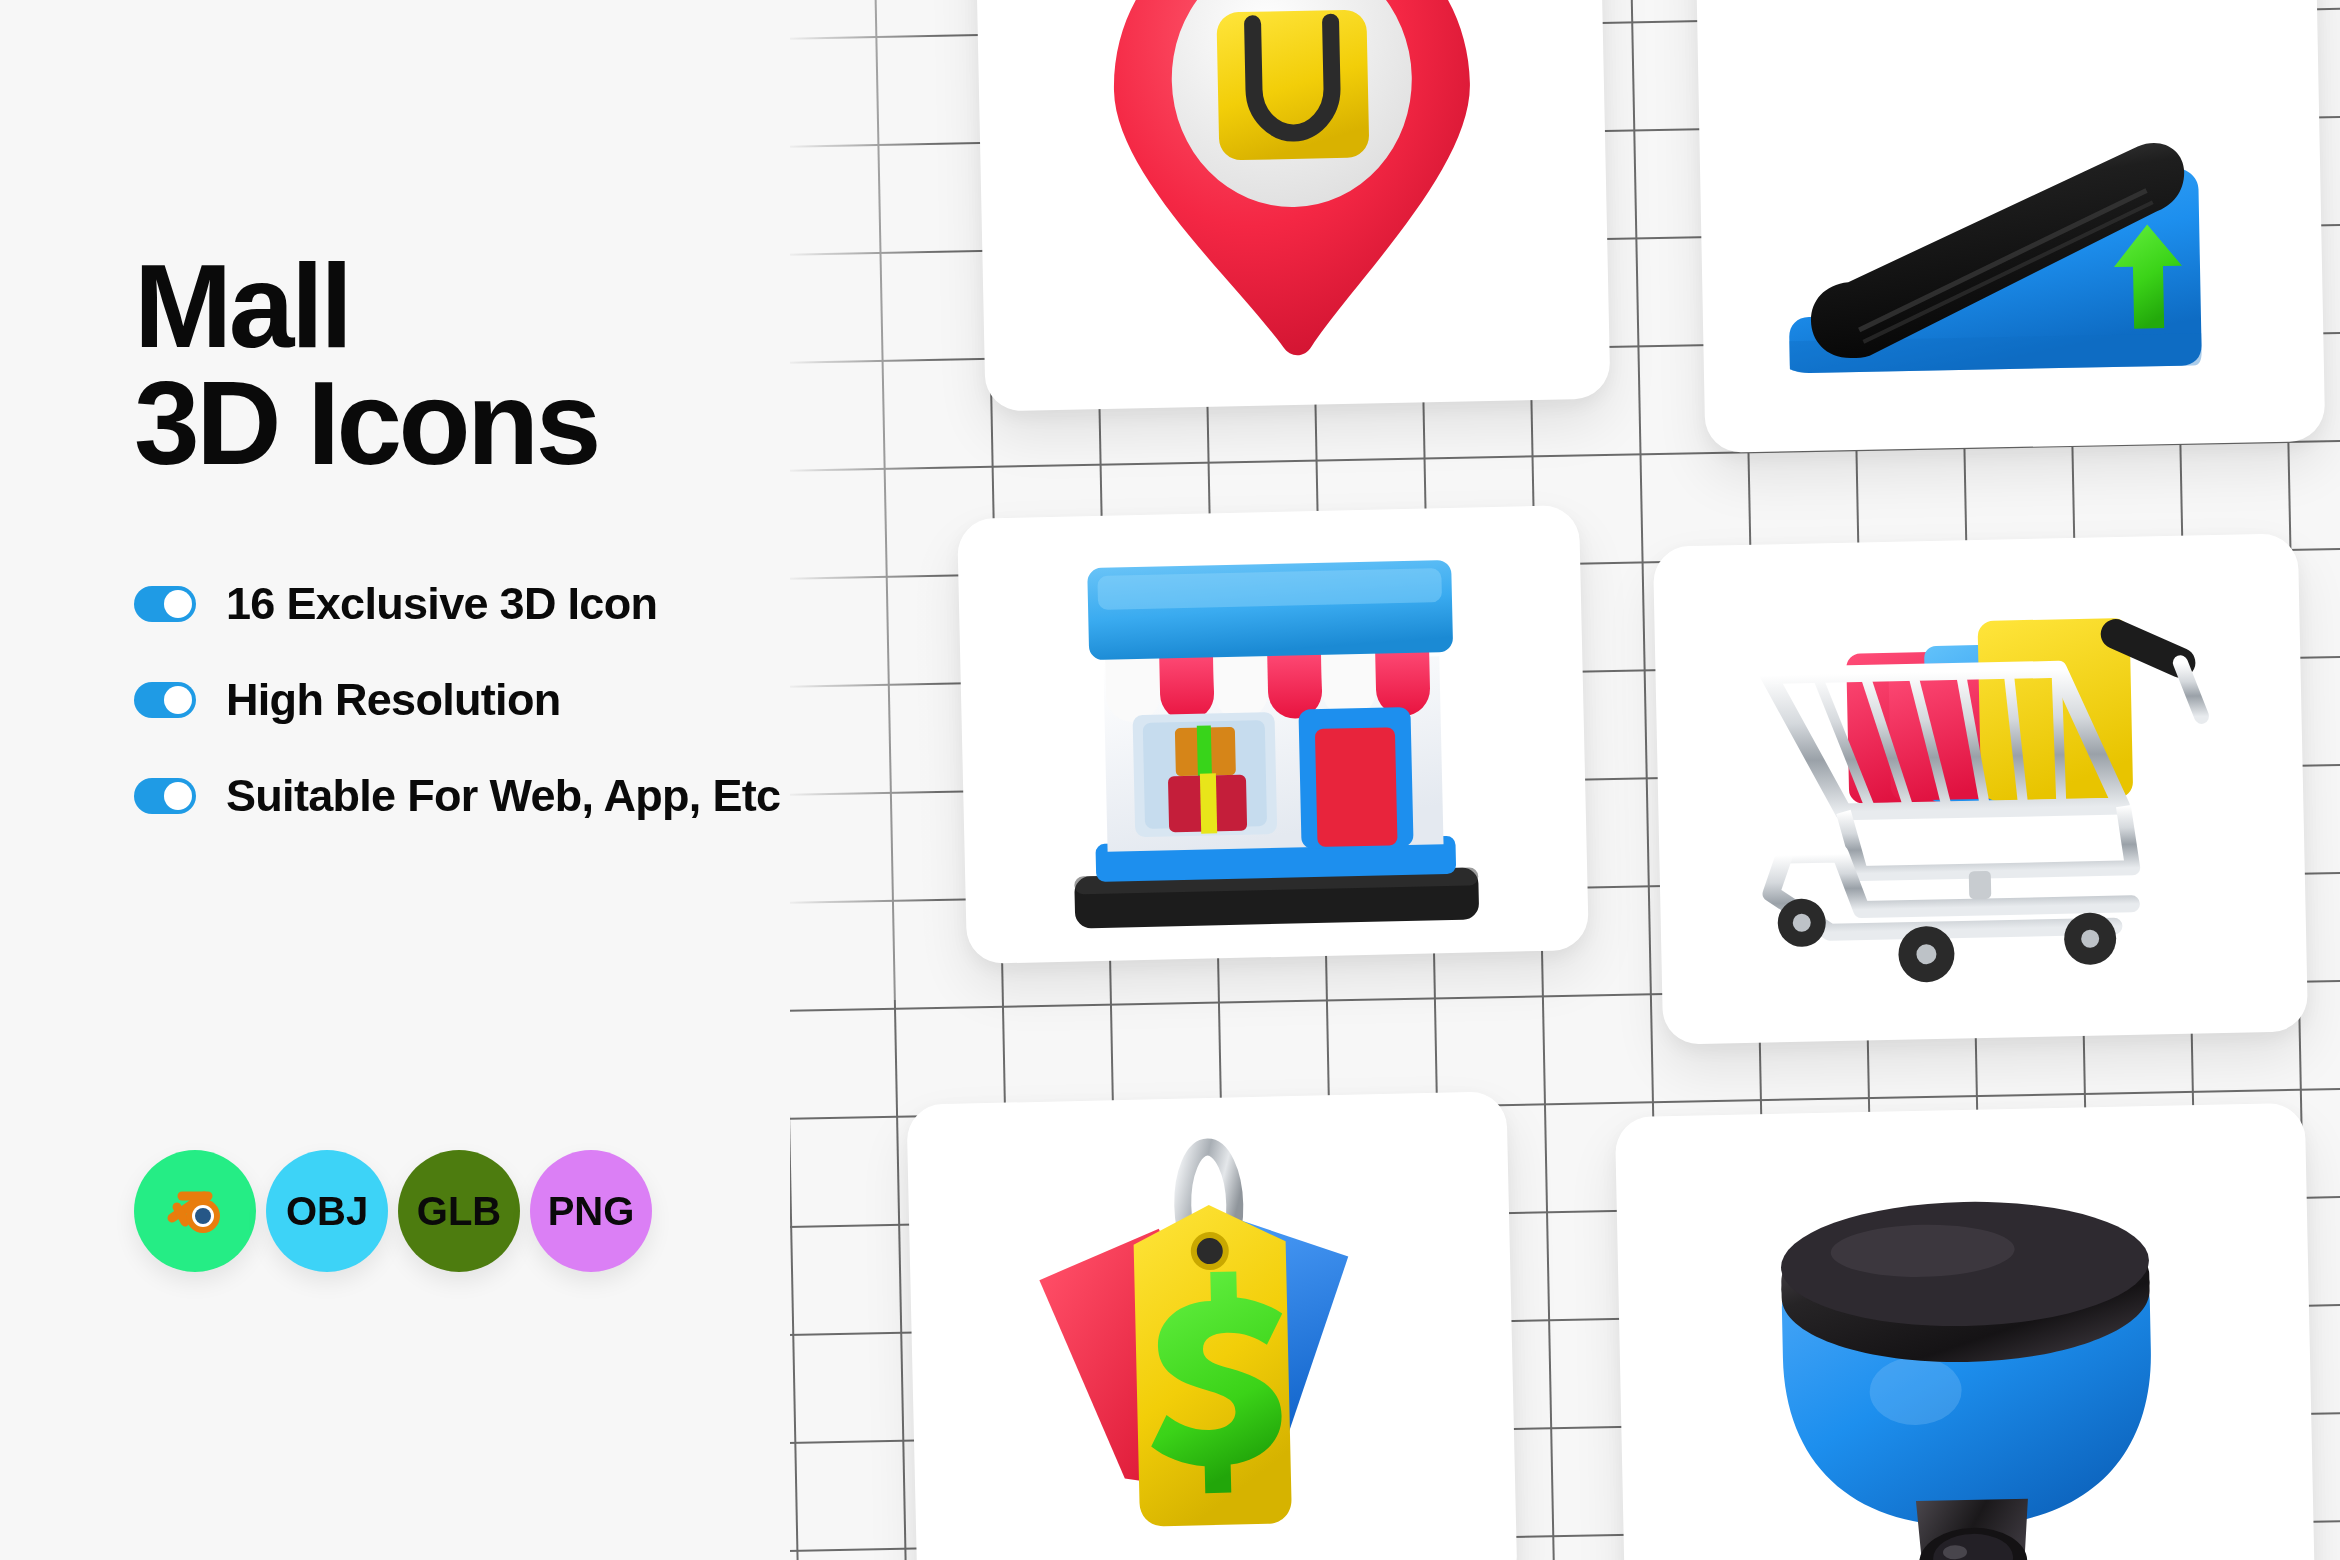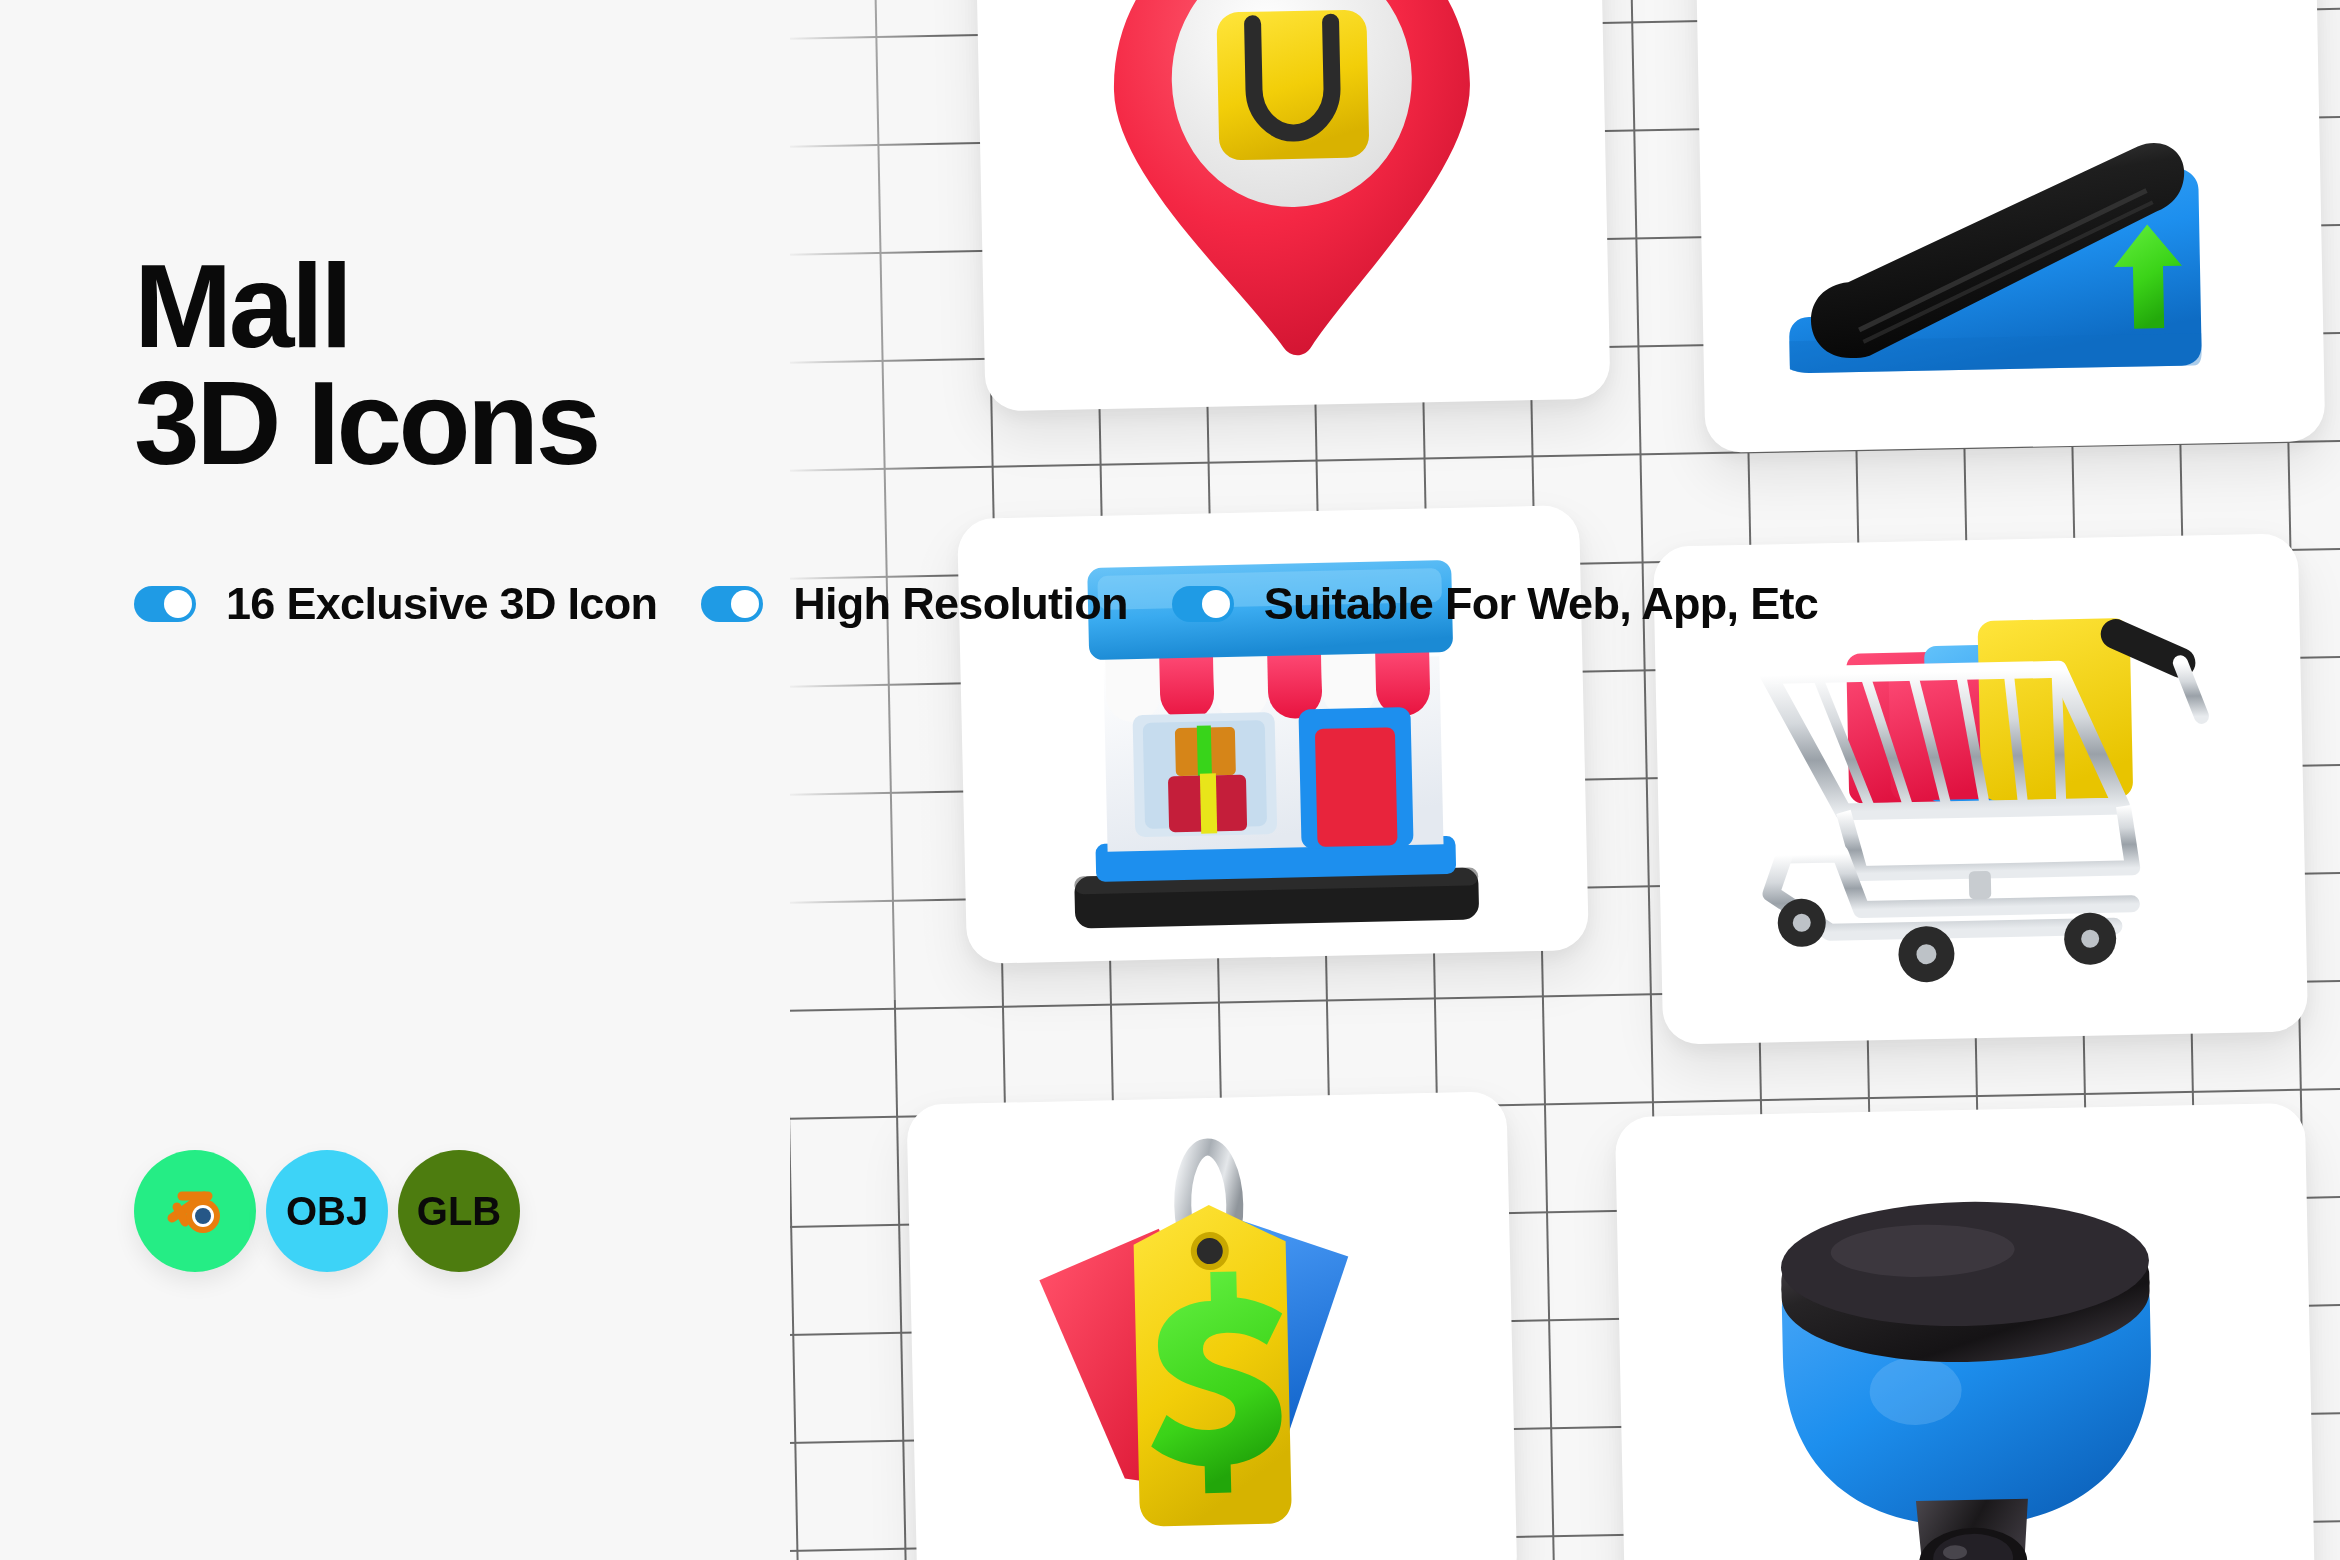--- a/index.html
+++ b/index.html
@@ -31,21 +31,21 @@
   #title-block {
     position:absolute; left:118px; top:248px;
     font-weight:bold; color:#0a0a0a;
     font-size:118px; line-height:0.99;
     letter-spacing:-3.5px;
   }
   #title-block .tl { display:block; }
 
   #feature-list {
     position:absolute; left:118px; top:578px;
-    display:flex; flex-direction:row; gap:44px;
+    display:flex; flex-direction:column; gap:44px;
   }
   .feature-row { display:flex; align-items:center; gap:30px; }
   .toggle {
     width:62px; height:36px; border-radius:18px;
     background:#1f9be5; position:relative; flex:none;
   }
   .toggle .knob {
     position:absolute; right:4px; top:4px;
     width:28px; height:28px; border-radius:50%;
     background:#ffffff;
@@ -170,20 +170,21 @@
           <path d="M24 22 L50 22"></path>
           <path d="M19 33 L27 48"></path>
         </g>
         <circle cx="45" cy="42" r="17" fill="#E87D0D"></circle>
         <circle cx="45" cy="42" r="11" fill="#ffffff"></circle>
         <circle cx="45" cy="42" r="8" fill="#265787"></circle>
       </svg>
     </div>
     <div class="badge" id="badge-obj" style="background: rgb(61, 211, 247);">OBJ</div>
     <div class="badge" id="badge-glb" style="background: #4d7c0f;">GLB</div>
+    <div class="badge" id="badge-png" style="background: rgb(219, 127, 245);">PNG</div>
   </div>
 </div>
 
 <div class="card" id="card-location">
   <div class="card-art">
     <svg width="420" height="470" viewBox="0 0 420 470">
       <defs>
         <radialGradient id="pinG" cx="38%" cy="28%" r="78%">
           <stop offset="0%" stop-color="#FF5A6E"></stop>
             <stop offset="55%" stop-color="#F42744"></stop>

